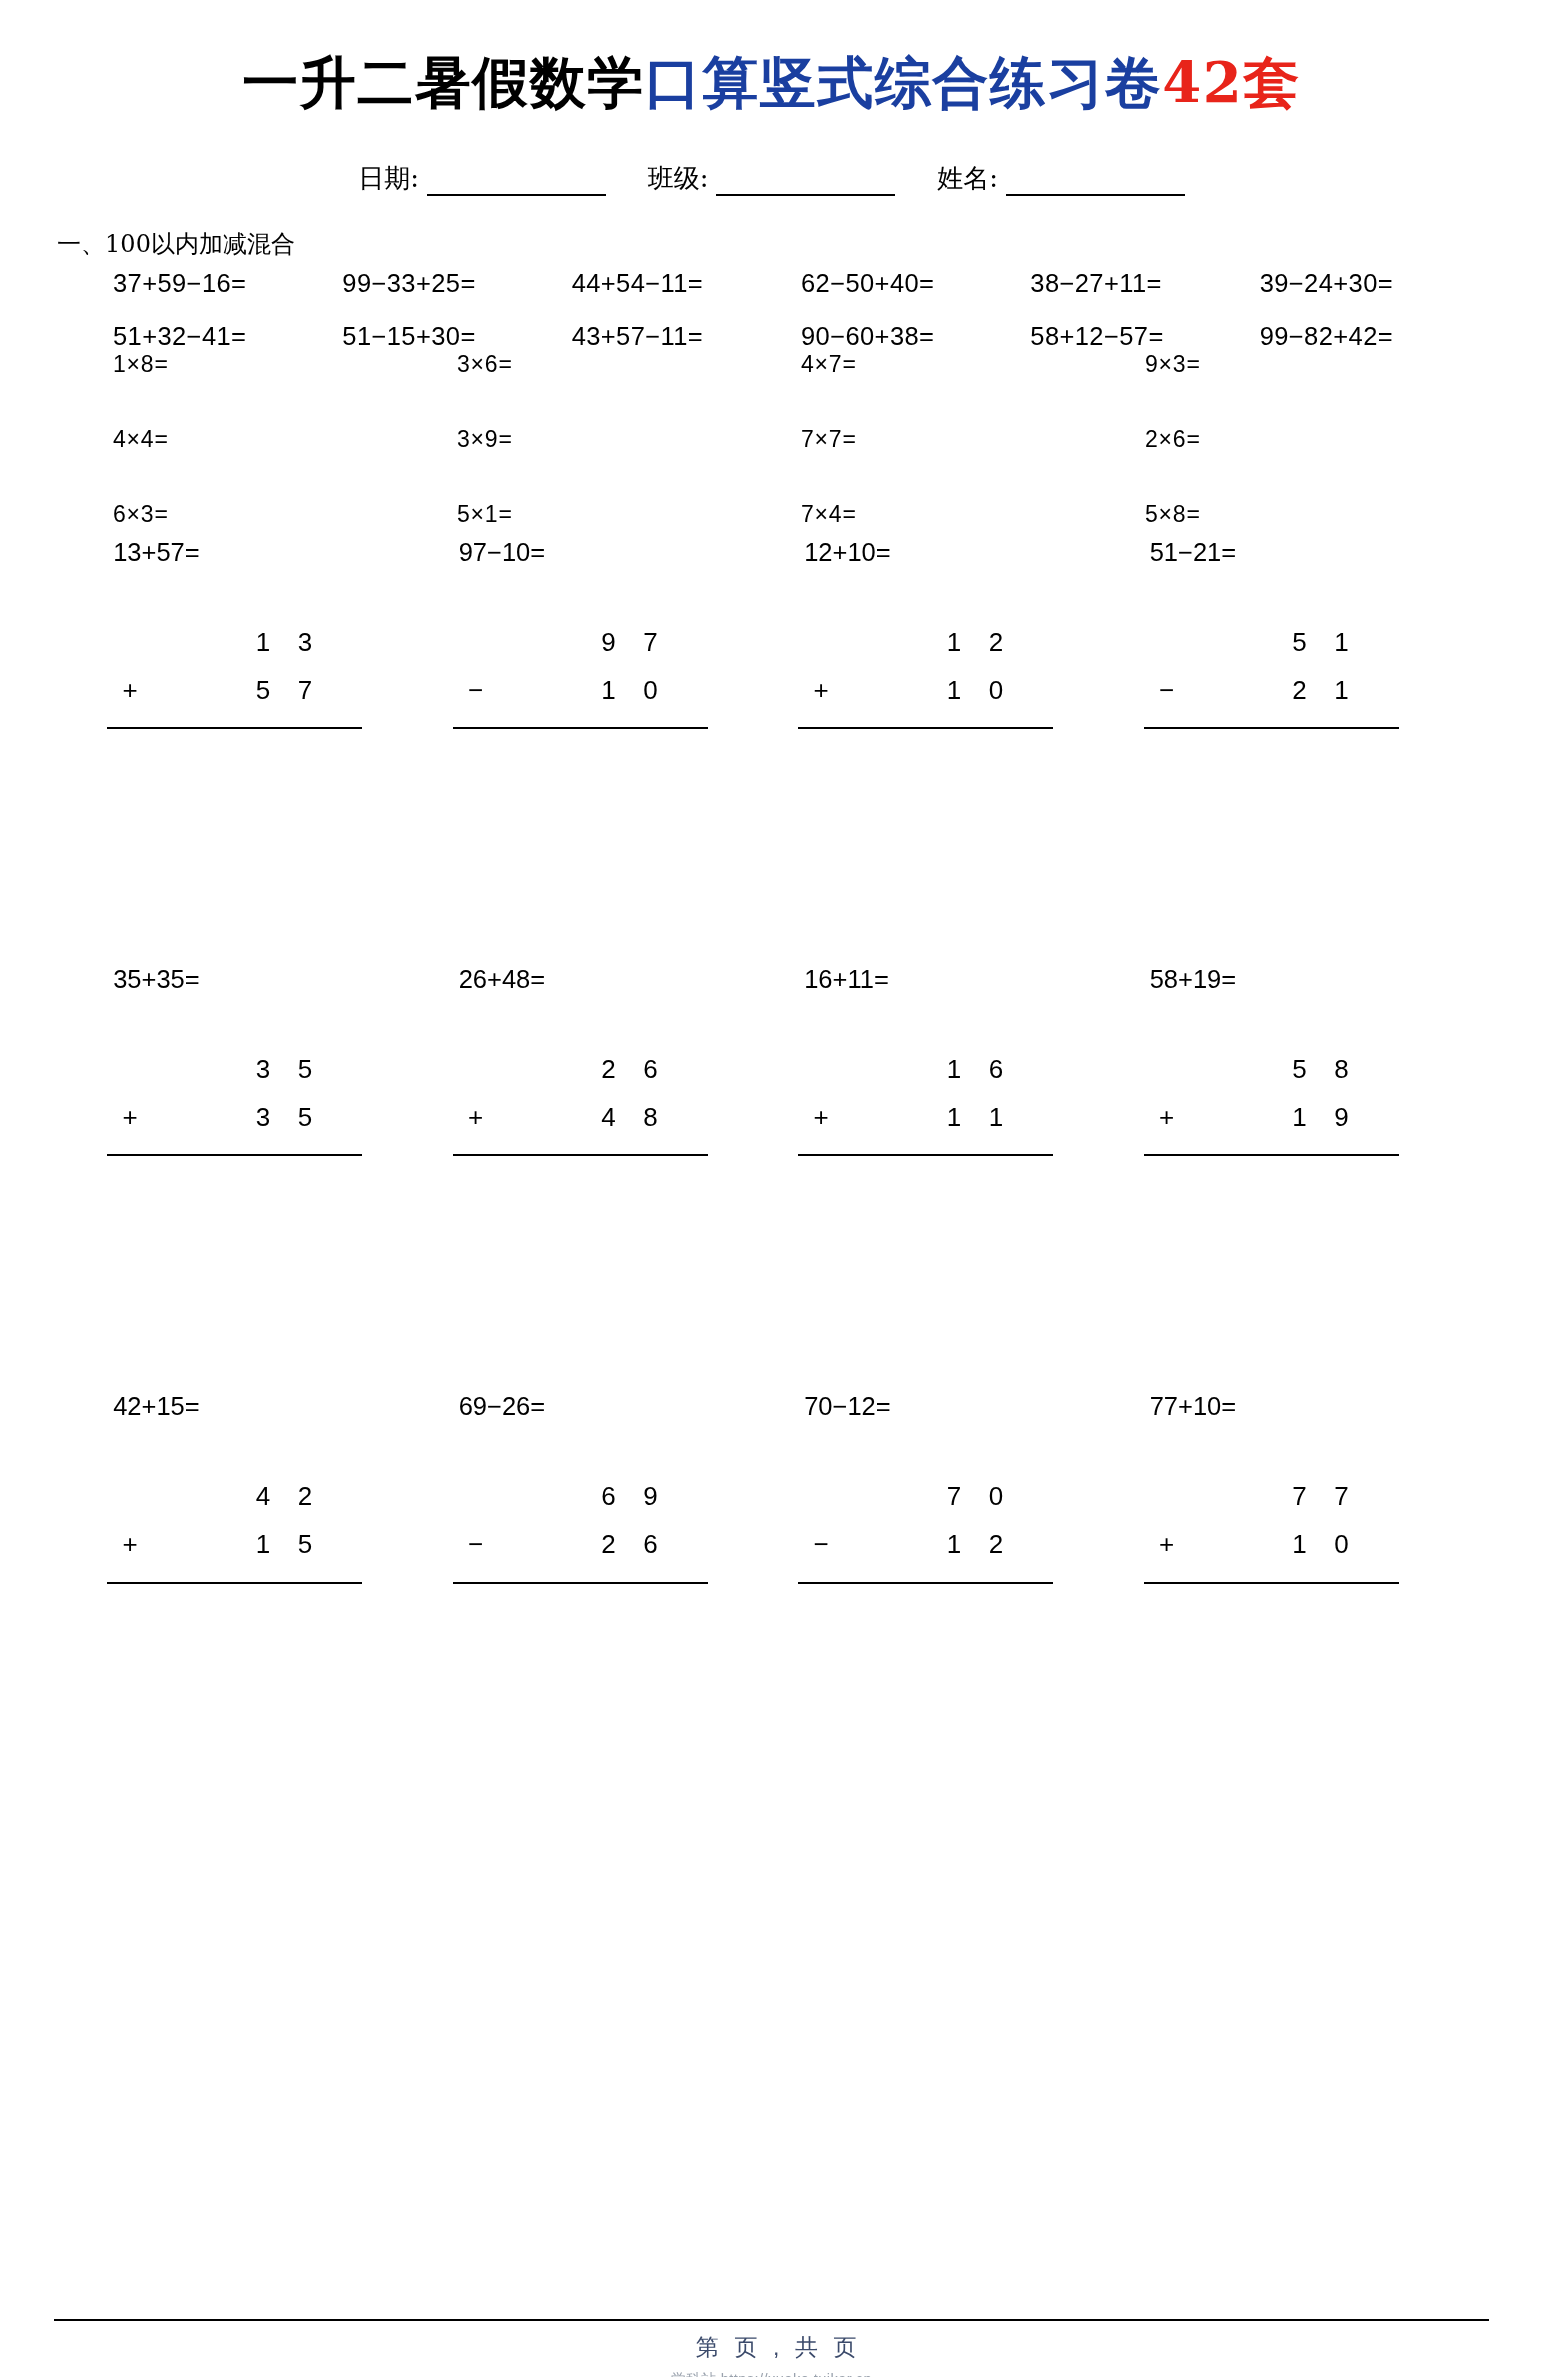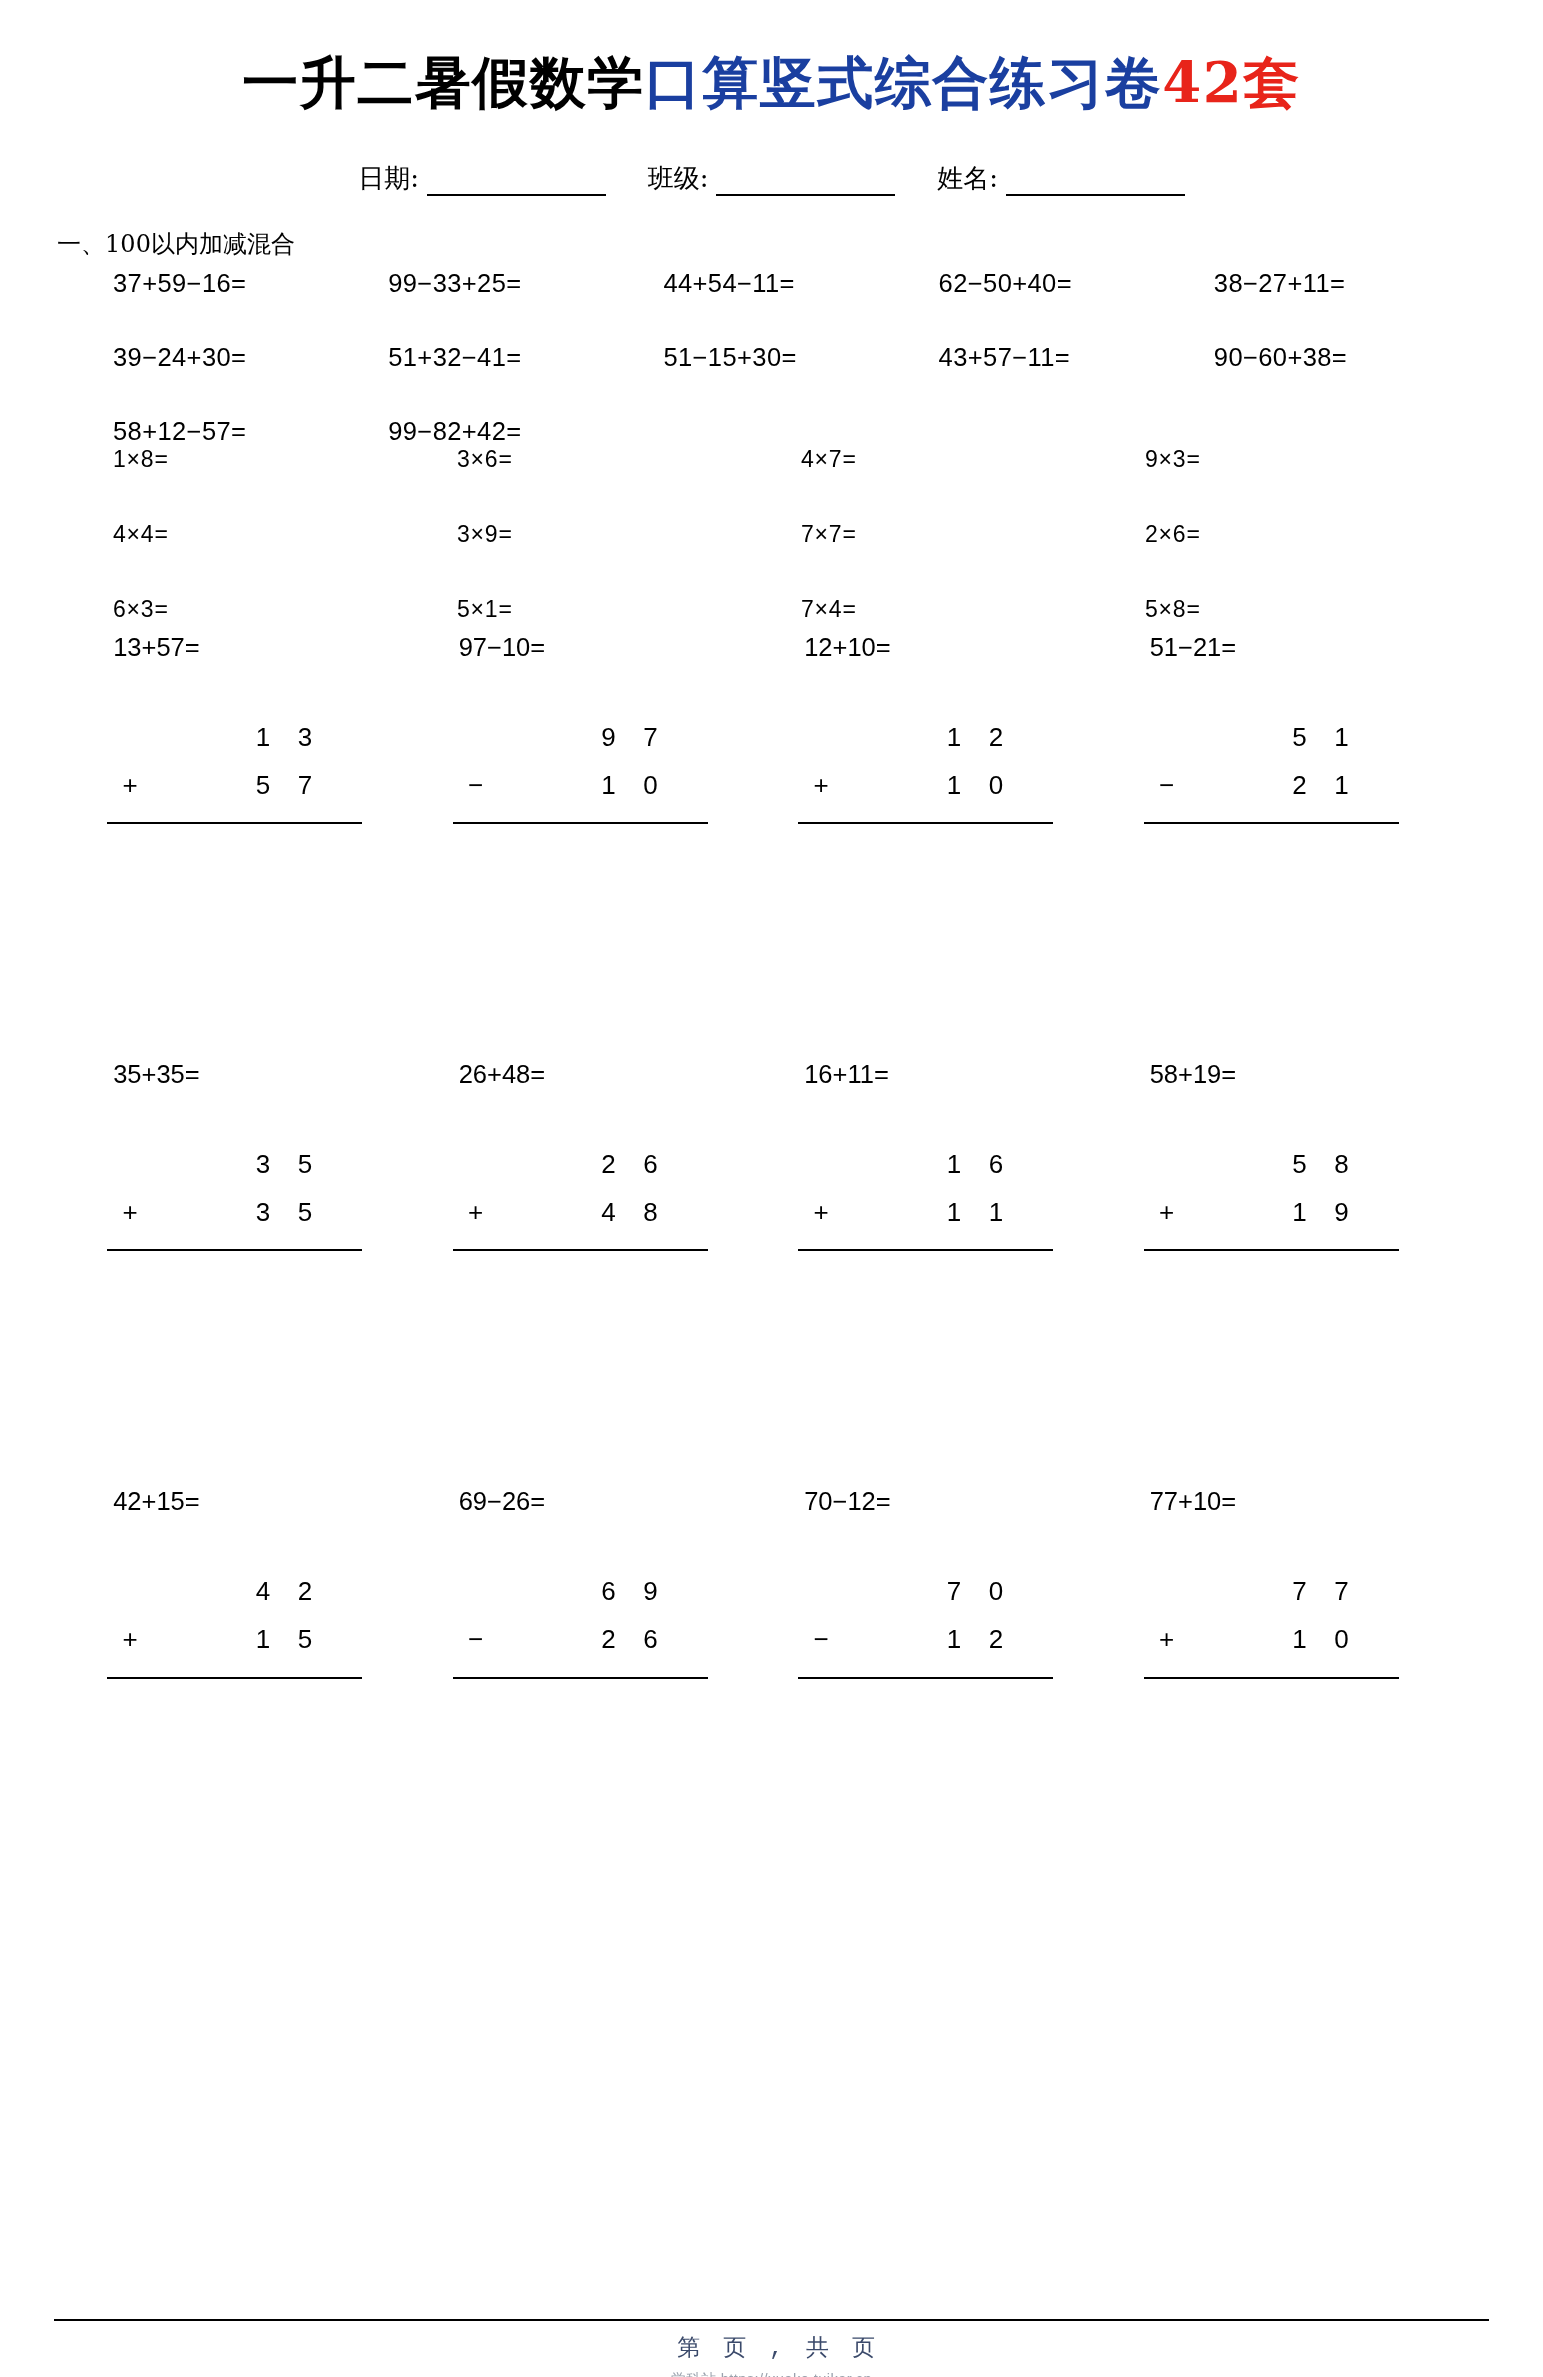--- a/index.html
+++ b/index.html
@@ -64,22 +64,22 @@
     font-family: "DejaVu Serif", serif;
     font-size: 24px;
     font-weight: normal;
     margin: 32px 0 9.3px 0;
     padding-left: 3.1px;
   }
 
   
   .hgrid {
     display: grid;
-    grid-template-columns: repeat(5, 1fr);
-    row-gap: 45px;
+    grid-template-columns: repeat(6, 1fr);
+    row-gap: 24px;
     padding-left: 59px;
     font-size: 25.5px;
   }
   .hgrid .cell {
     white-space: nowrap;
     letter-spacing: 0.4px;
   }
   .mulgrid {
     display: grid;
     grid-template-columns: repeat(4, 1fr);
@@ -146,21 +146,21 @@
     right: 54px;
     bottom: 102px;
     border-top: 2.3px solid #000;
   }
   .footer-text {
     position: absolute;
     left: 14px; right: 0;
     bottom: 60px;
     text-align: center;
     font-size: 23px;
-    font-family: Liberation Mono, monospace;
+    font-family: Liberation Sans, sans-serif;
     color: #3b4a6b;
     letter-spacing: 4.6px;
   }
   .watermark {
     position: absolute;
     left: 0; right: 0;
     bottom: 34px;
     text-align: center;
     font-size: 14.7px;
     color: #9aa2ad;

